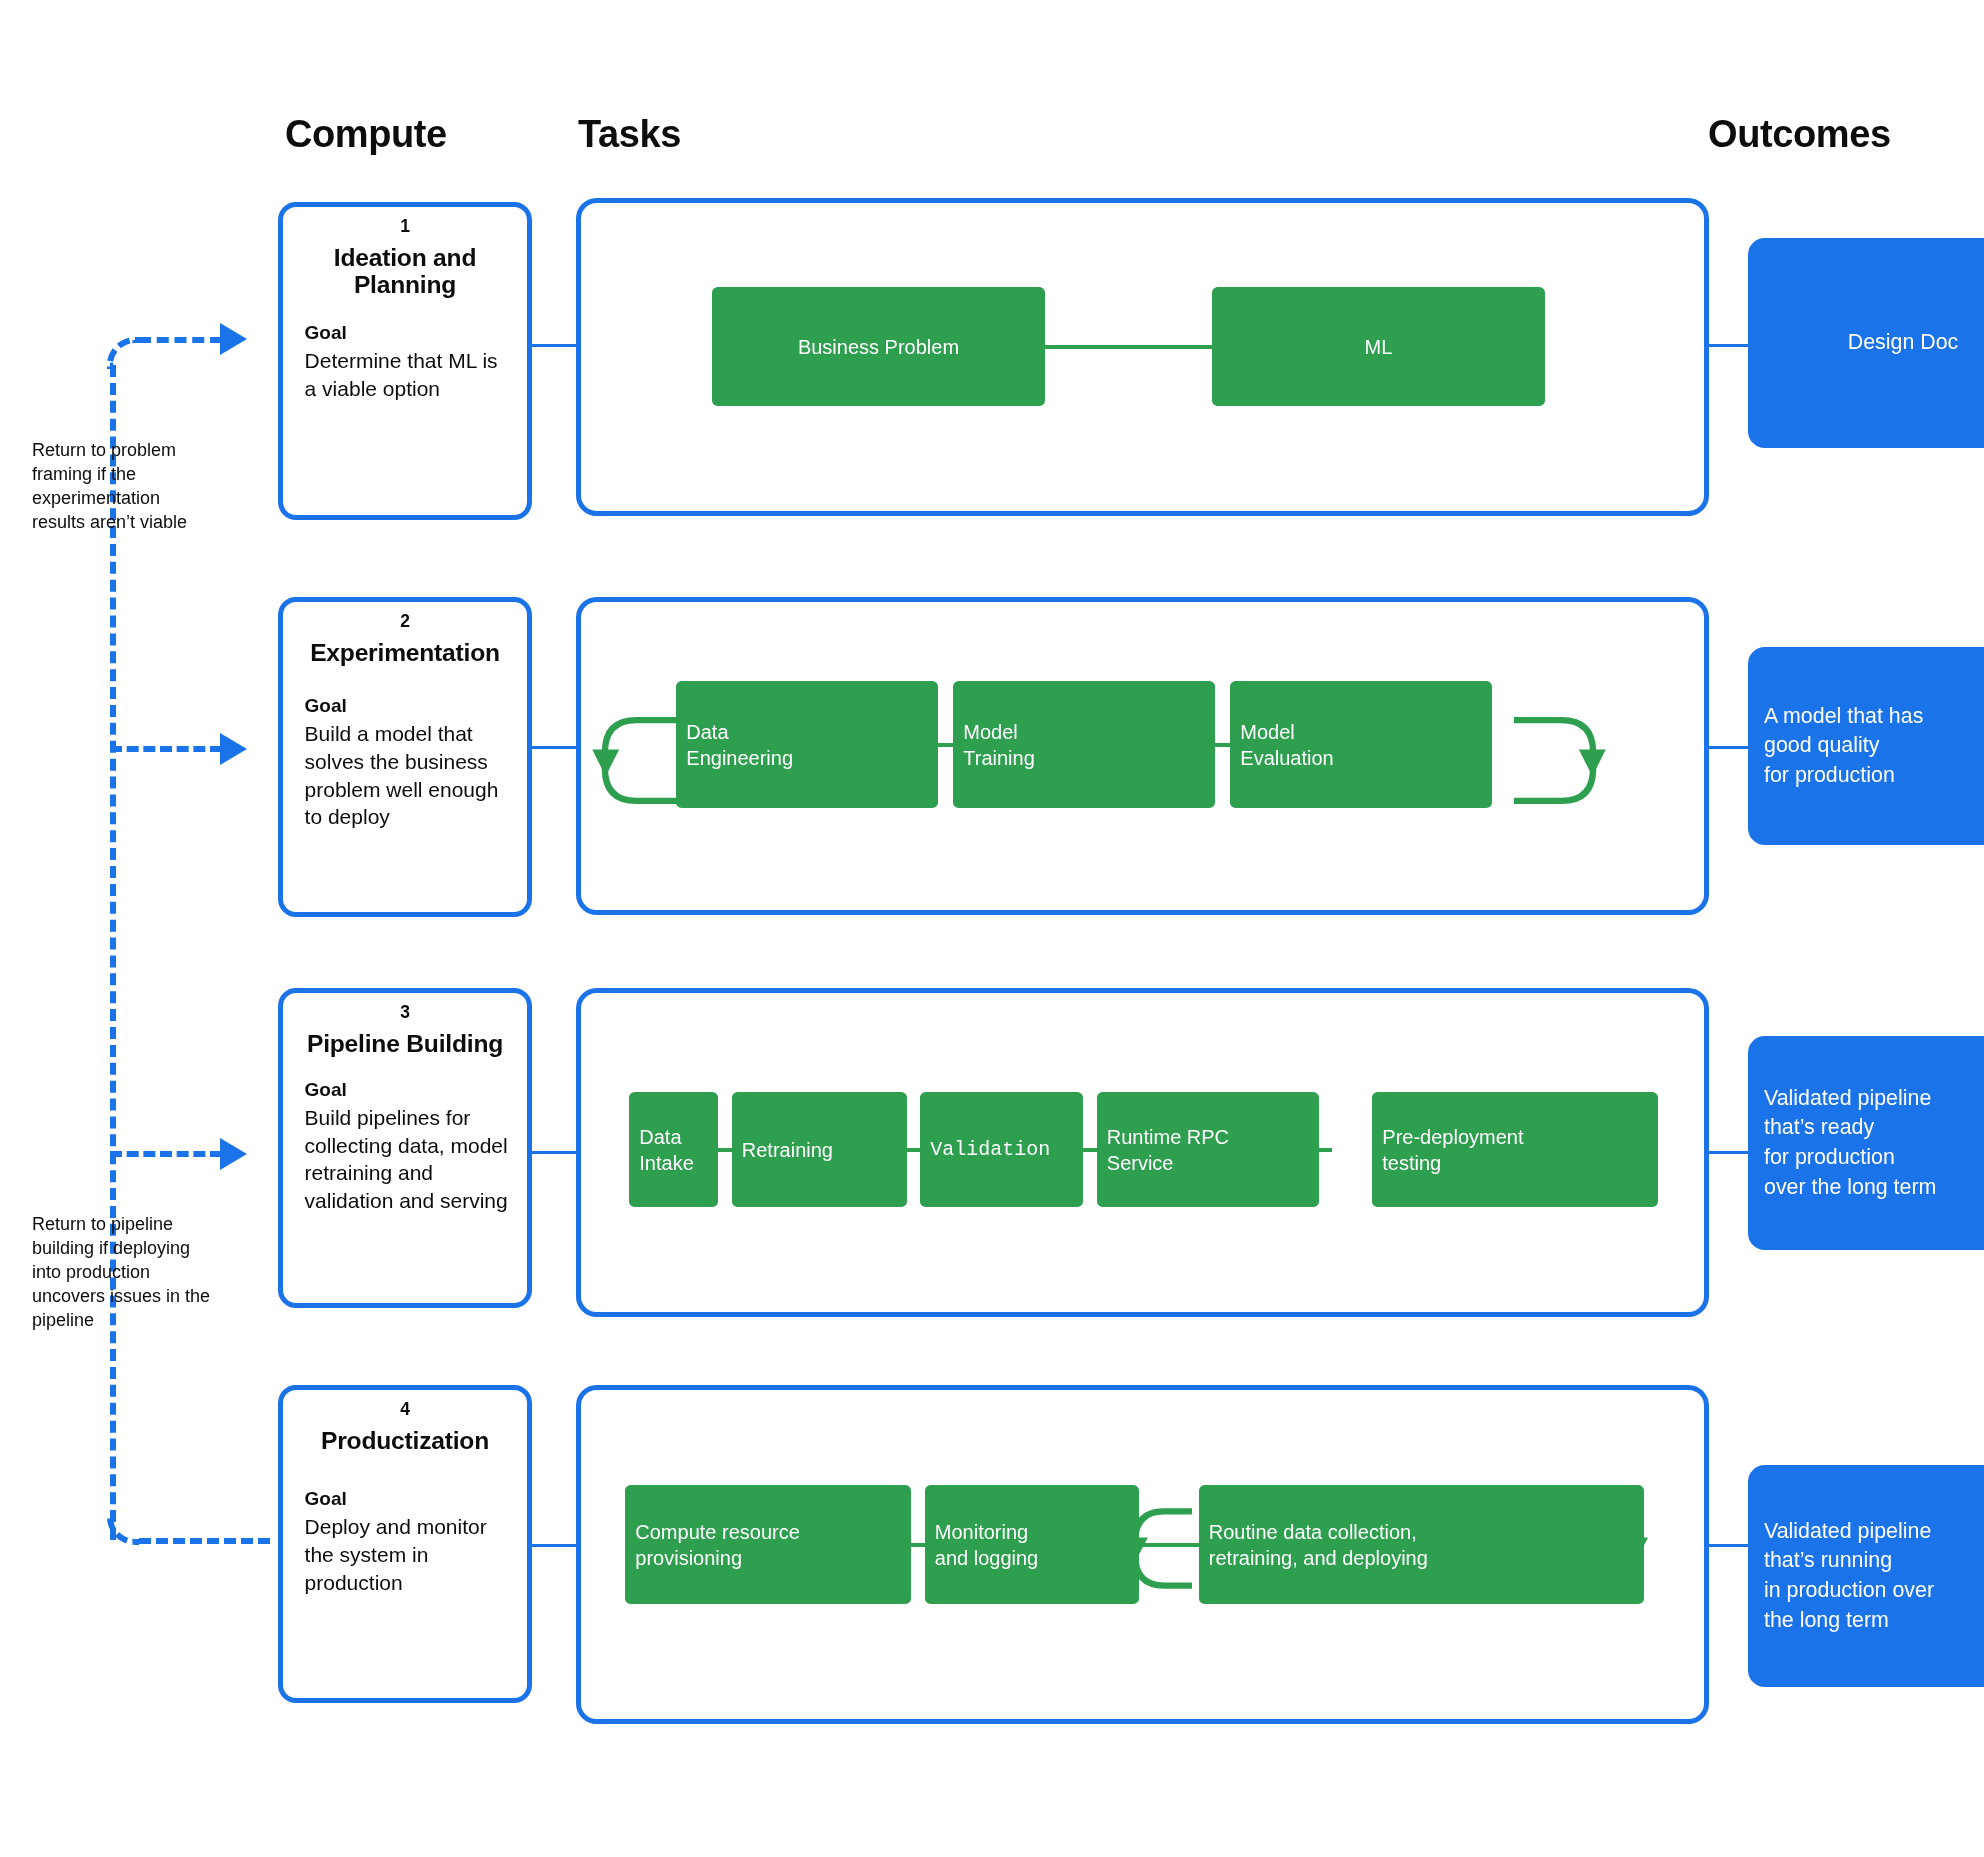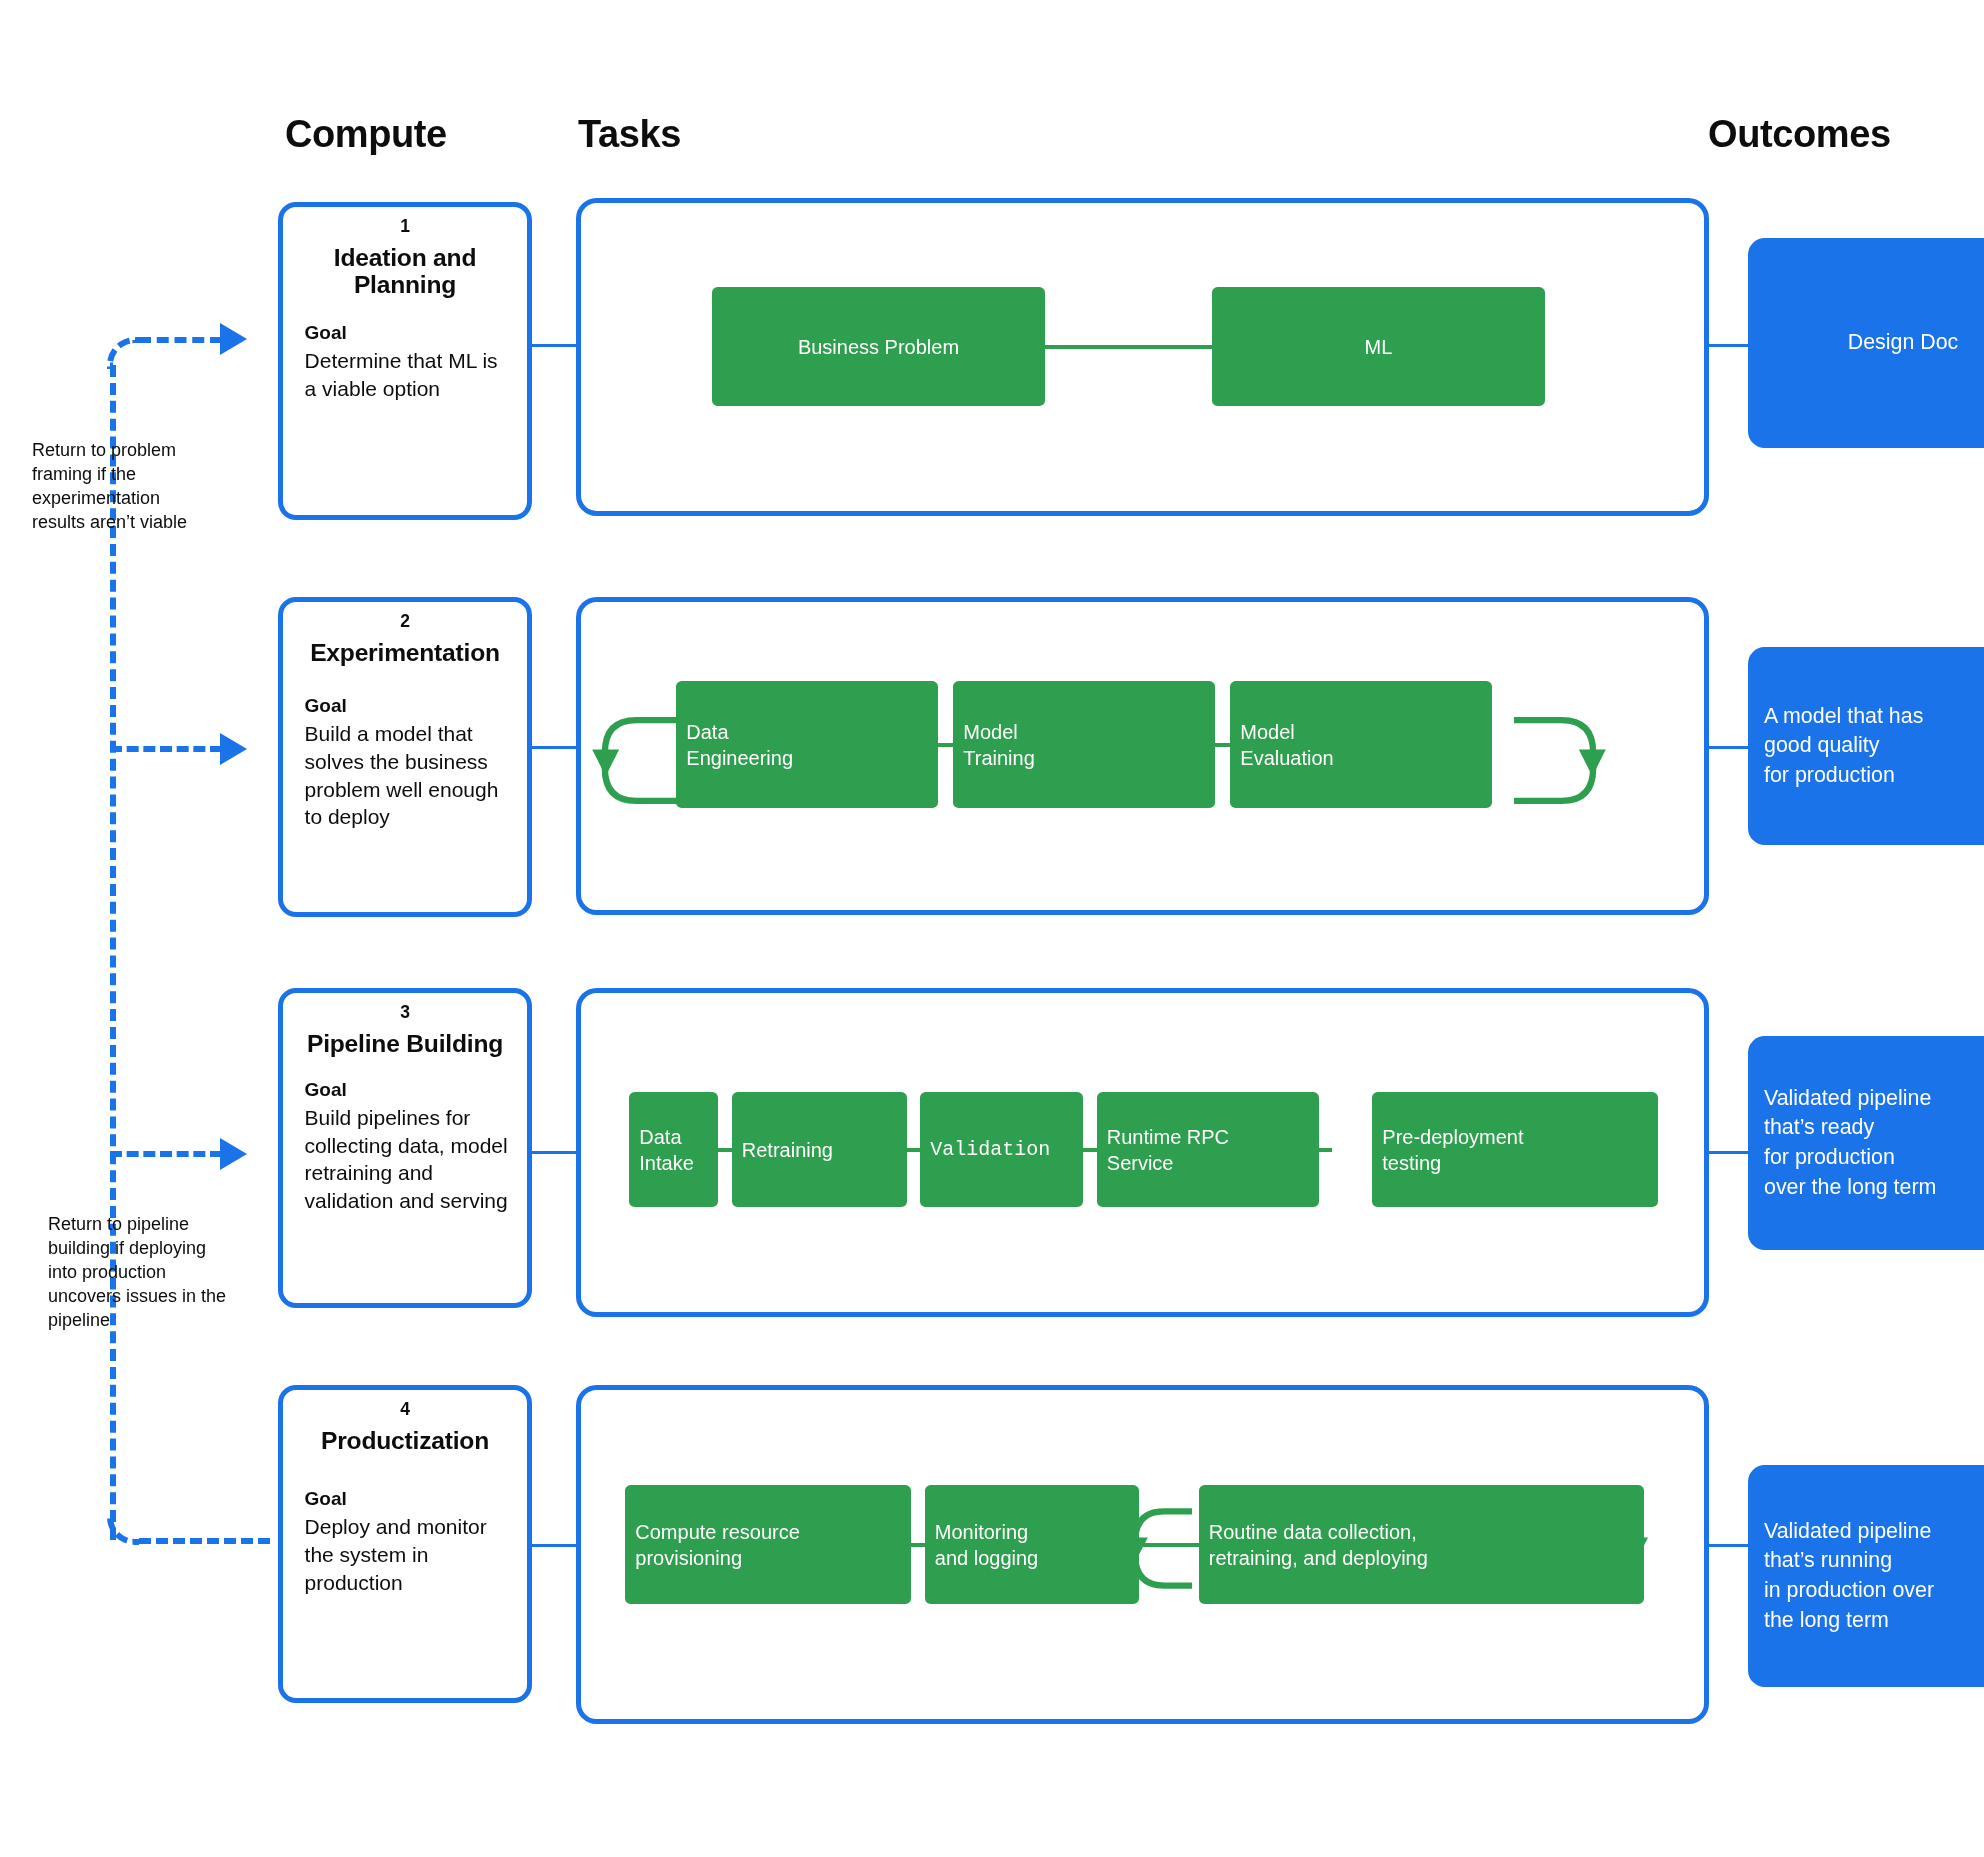--- a/index.html
+++ b/index.html
@@ -332,20 +332,20 @@
   <div class="dash-h" style="left:110px;top:1151px;width:112px;"></div>
   <div class="arrow-right" style="left:220px;top:1138px;"></div>
 
   <div class="corner-bl" style="left:107px;top:1513px;"></div>
   <div class="dash-h" style="left:139px;top:1538px;width:131px;"></div>
 
   <div class="return-note" style="left:32px;top:439px;width:230px;">Return to problem
 framing if the
 experimentation
 results aren’t viable</div>
-  <div class="return-note" style="left:48px;top:1213px;width:246px;">Return to pipeline
+  <div class="return-note" style="left:32px;top:1213px;width:246px;">Return to pipeline
 building if deploying
 into production
 uncovers issues in the
 pipeline</div>
 
 </div>
 
 
 </body></html>

